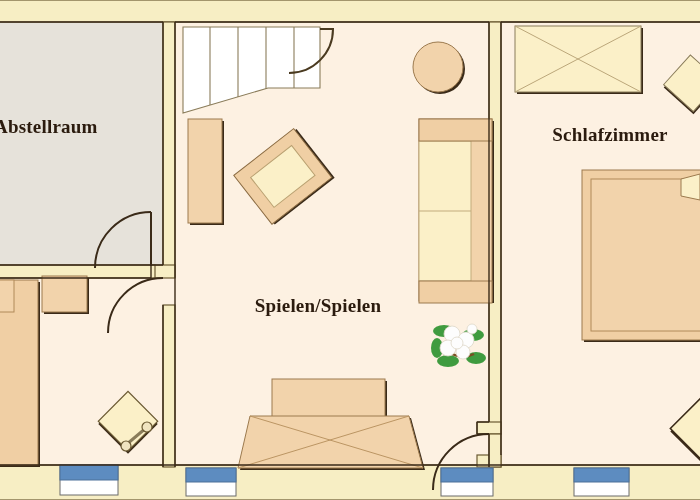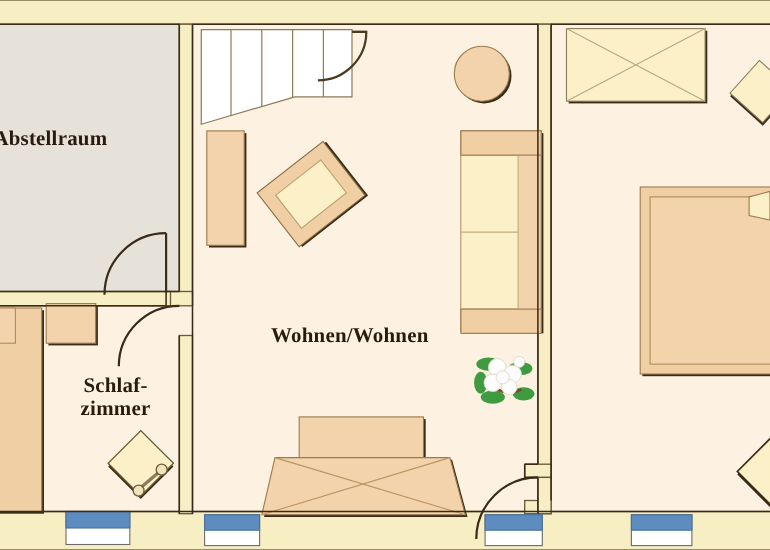--- a/index.html
+++ b/index.html
@@ -263,19 +263,18 @@
         <line x1="477" y1="434" x2="489" y2="434"></line>
         <line x1="489" y1="434" x2="489" y2="467"></line>
         <line x1="-10" y1="465" x2="710" y2="465"></line>
       </g>
 
     </g>
   </svg>
 
   <div class="room-label" id="label-abstellraum">Abstellraum</div>
 
-
-  <div class="room-label" id="label-wohnen">Wohnen/Wohnen</div>
-
-  <div class="room-label" id="label-schlaf-left">Schlaf-
-zimmer</div>
+  <div class="room-label" id="label-schlafzimmer-right">Schlafzimmer</div>
+
+  <div class="room-label" id="label-wohnen">Spielen/Spielen</div>
+
 
 </div>
 
 </body></html>

